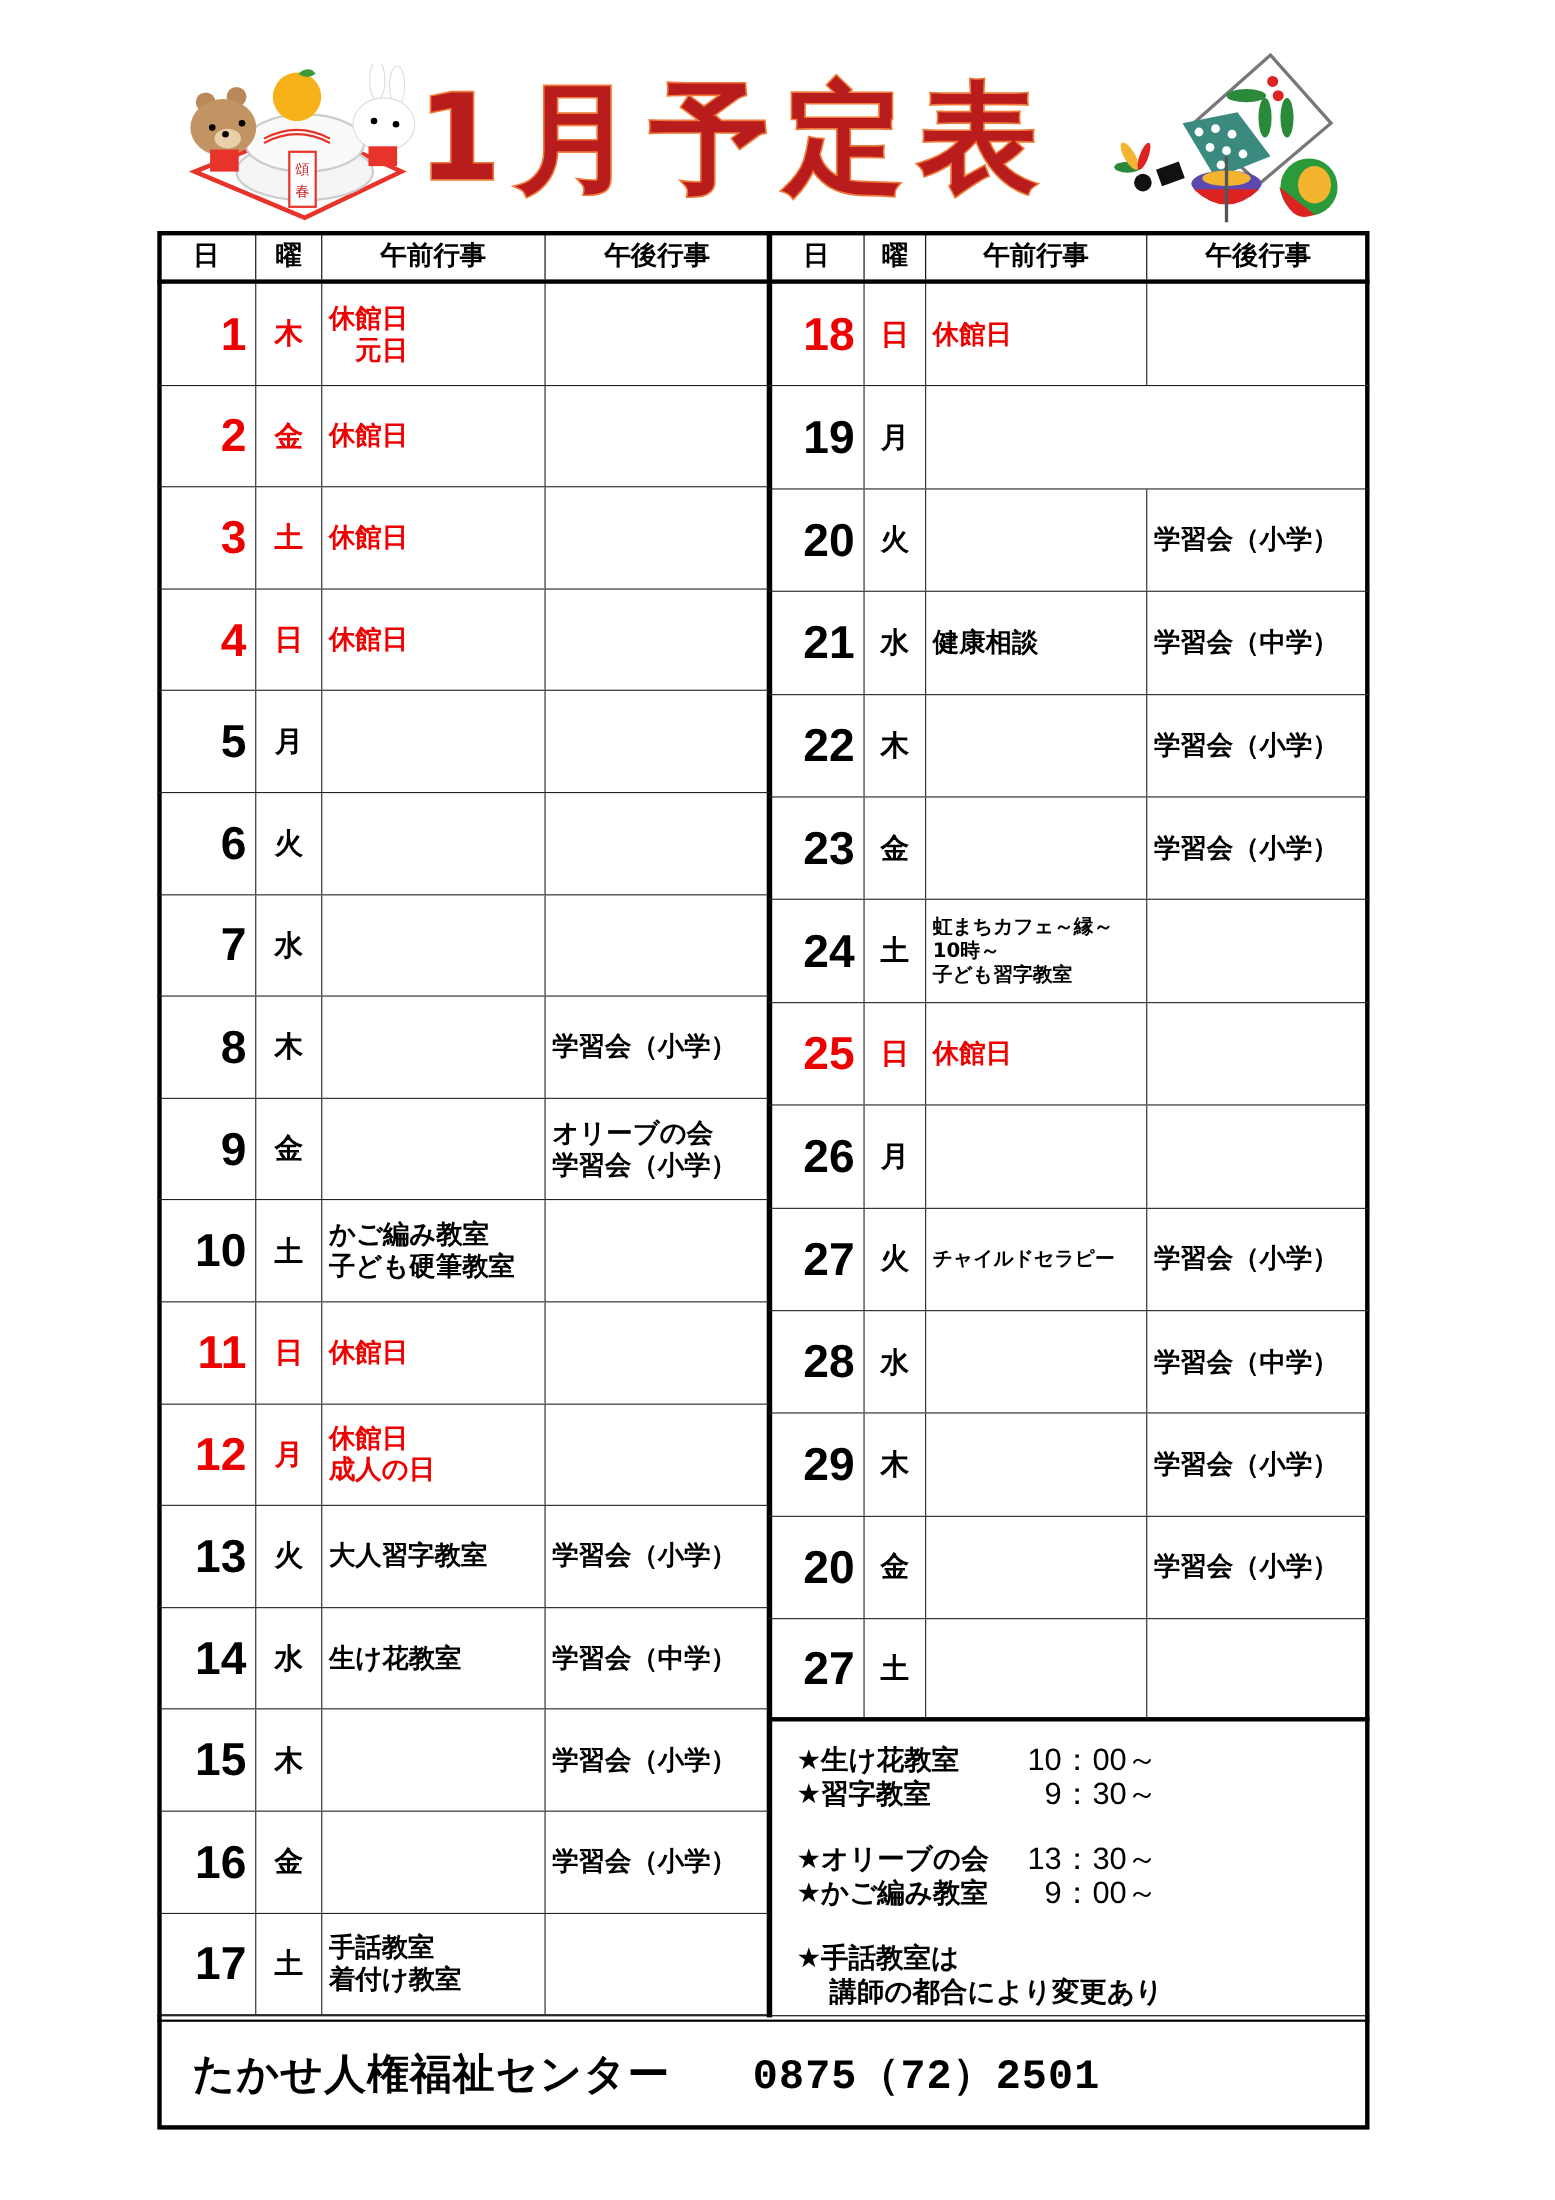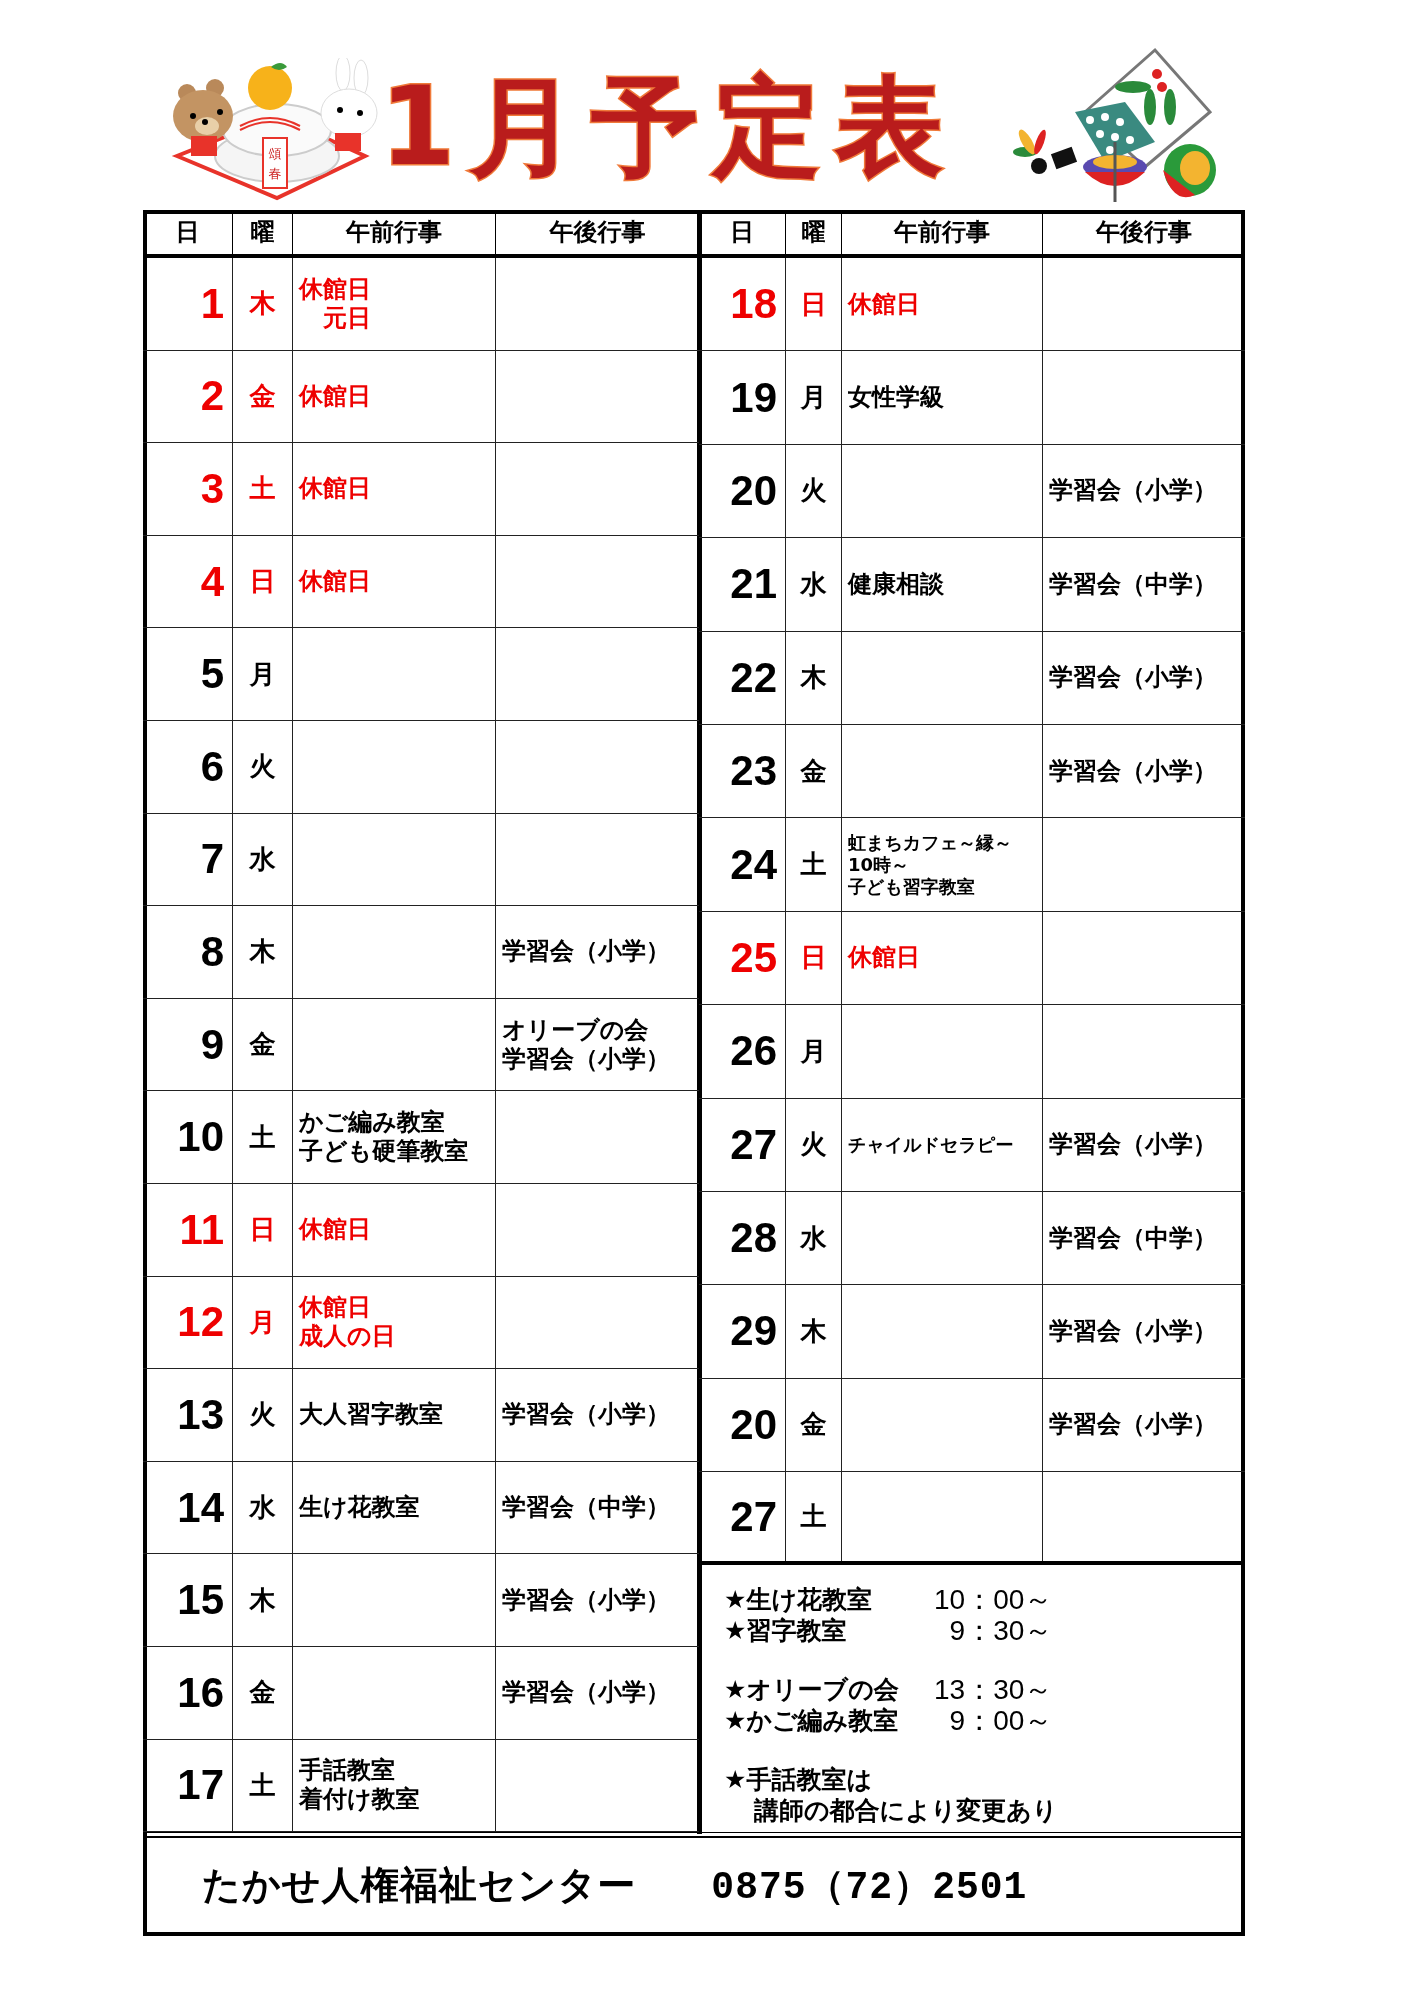--- a/index.html
+++ b/index.html
@@ -63,21 +63,21 @@
   .note-group { margin-bottom: 28px; }
   .note-line { display: flex; white-space: pre; }
   .note-line .nl { width: 210px; }
   .note-line .nt { font-family: "Liberation Sans", sans-serif; font-weight: normal; font-size: 28px; }
   .note-indent { padding-left: 30px; }
 
   
   .footer-sep { position: absolute; left: 143px; top: 1832px; width: 1102px; height: 6px;
                 border-top: 1.5px solid #000; border-bottom: 2.5px solid #000; box-sizing: border-box; }
   .footer { position: absolute; left: 147px; top: 1838px; width: 1180px; height: 94px;
-            display: flex; align-items: center; padding-left: 55px; box-sizing: border-box; }
+            display: flex; align-items: center; padding-left: 28px; box-sizing: border-box; }
   .footer .org { font-weight: bold; font-size: 38px; letter-spacing: 1px; }
   .footer .tel { font-family: Liberation Mono, monospace; font-weight: bold; font-size: 38px; margin-left: 75px; letter-spacing: 1px; }
 </style>
 </head>
 <body>
 
 <div class="illus illus-left">
   <svg width="225" height="145" viewBox="0 0 225 145">
     <polygon points="12,98 112,140 200,98 112,58" fill="#fff" stroke="#e8332a" stroke-width="4"></polygon>
     <ellipse cx="112" cy="98" rx="62" ry="26" fill="#f5f5f5" stroke="#ccc" stroke-width="2"></ellipse>
@@ -271,21 +271,20 @@
   <div id="right-rows">
       <div class="row">
         <div class="w-day c-day red">18</div>
         <div class="w-wd c-wd red">日</div>
         <div class="w-am c-ev red">休館日</div>
         <div class="w-pm c-ev red"></div>
       </div>
       <div class="row">
         <div class="w-day c-day">19</div>
         <div class="w-wd c-wd">月</div>
-        <div class="w-am c-ev">女性学級</div>
         <div class="w-pm c-ev"></div>
       </div>
       <div class="row">
         <div class="w-day c-day">20</div>
         <div class="w-wd c-wd">火</div>
         <div class="w-am c-ev"></div>
         <div class="w-pm c-ev">学習会（小学）</div>
       </div>
       <div class="row">
         <div class="w-day c-day">21</div>

